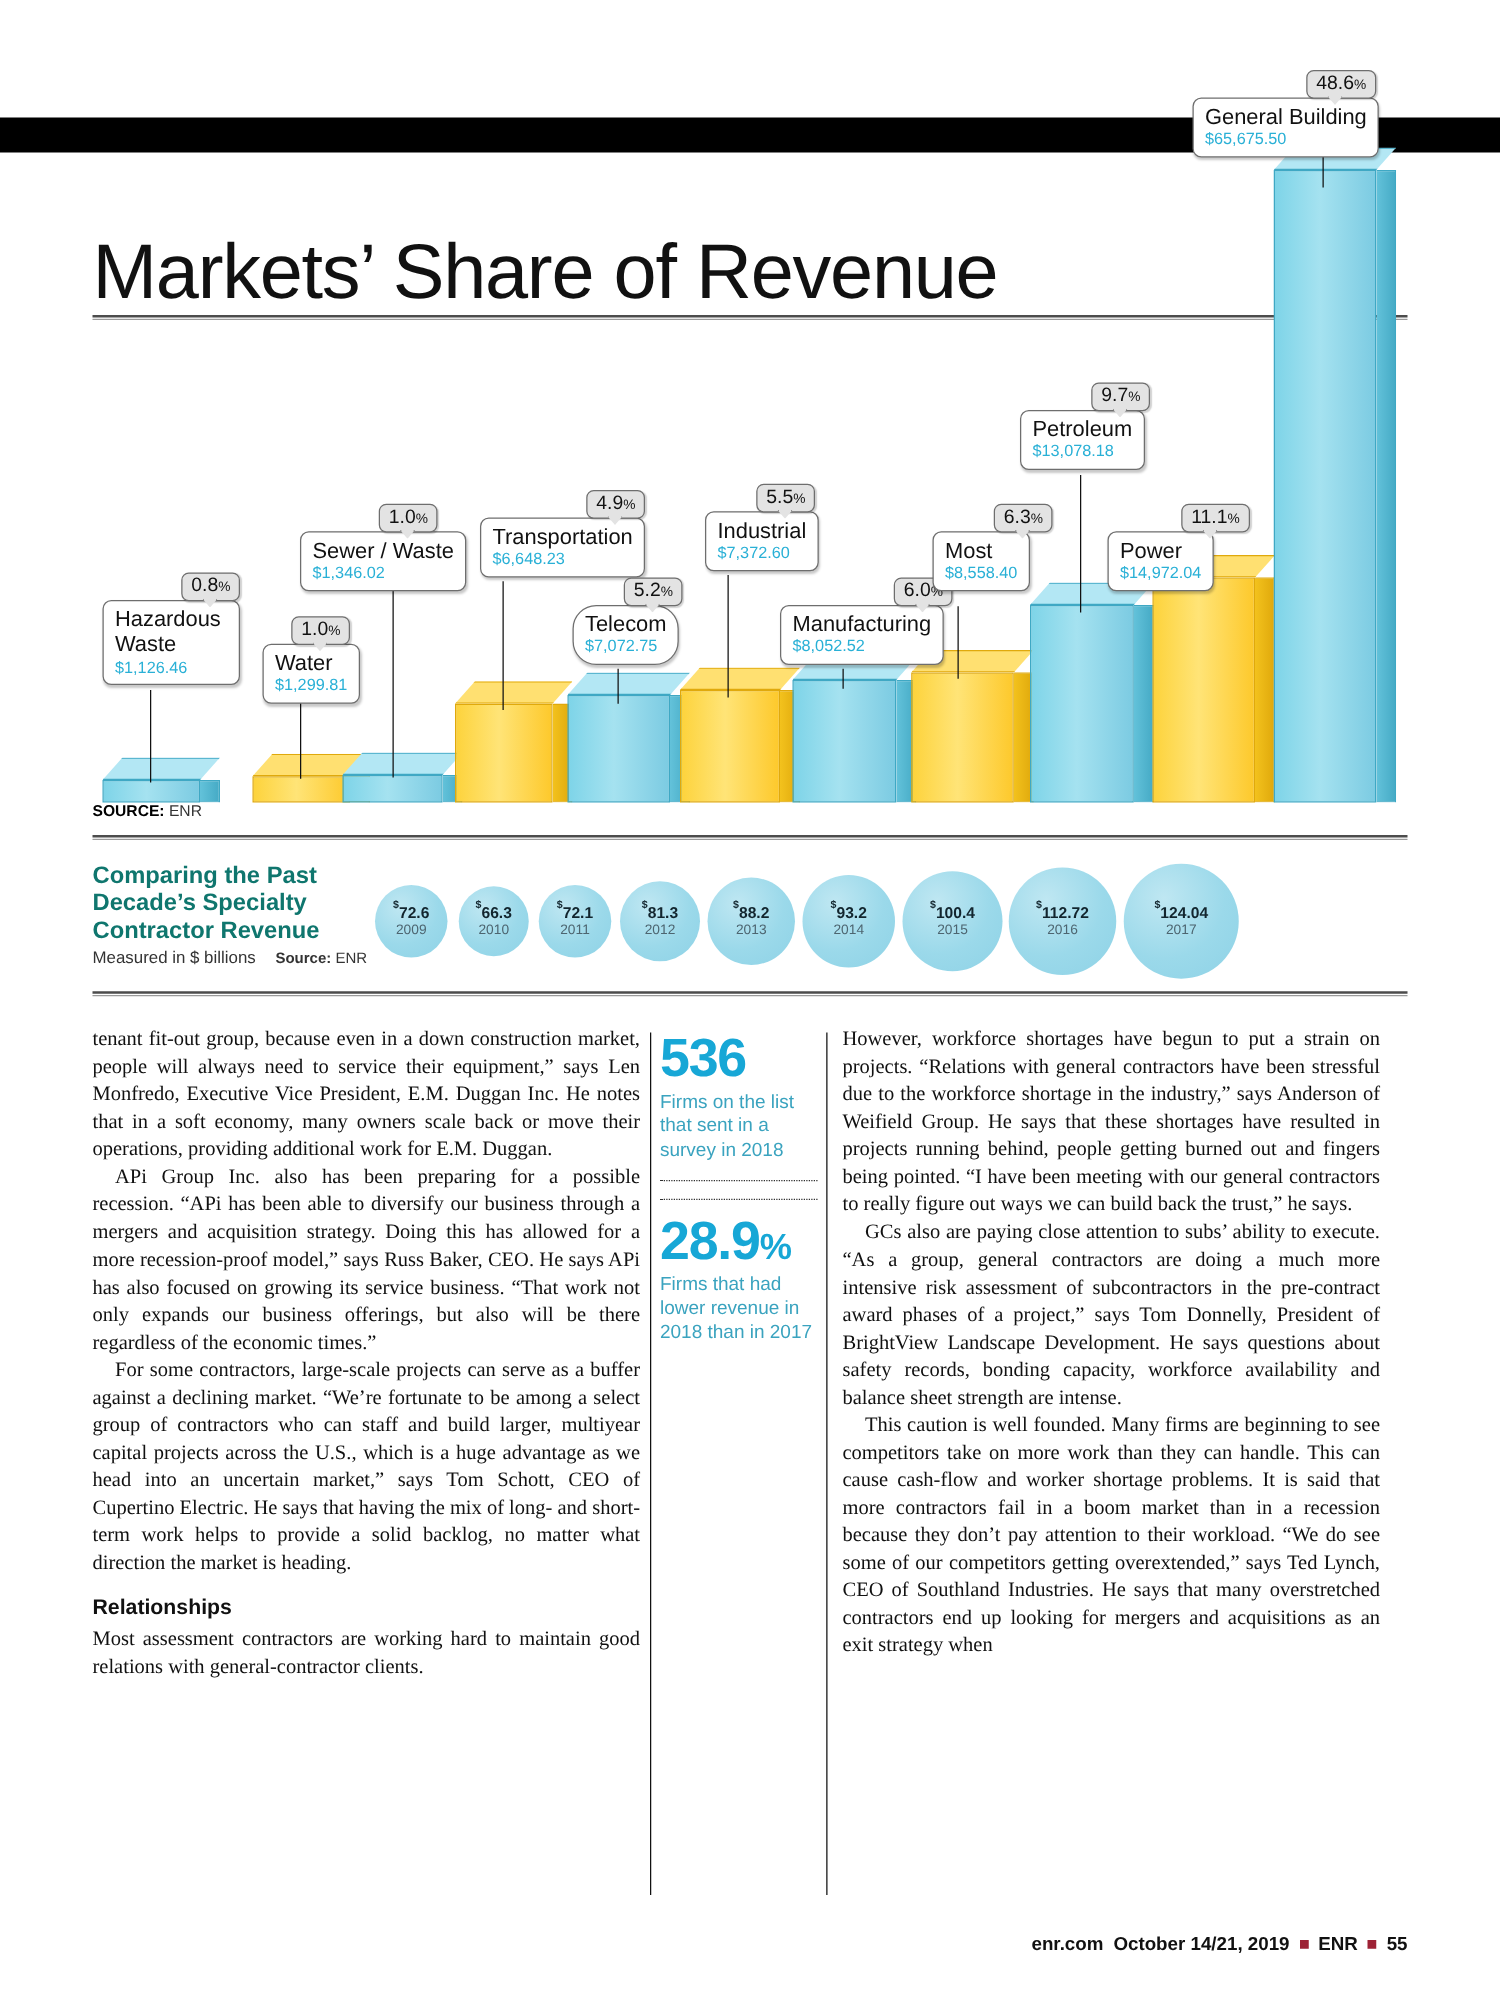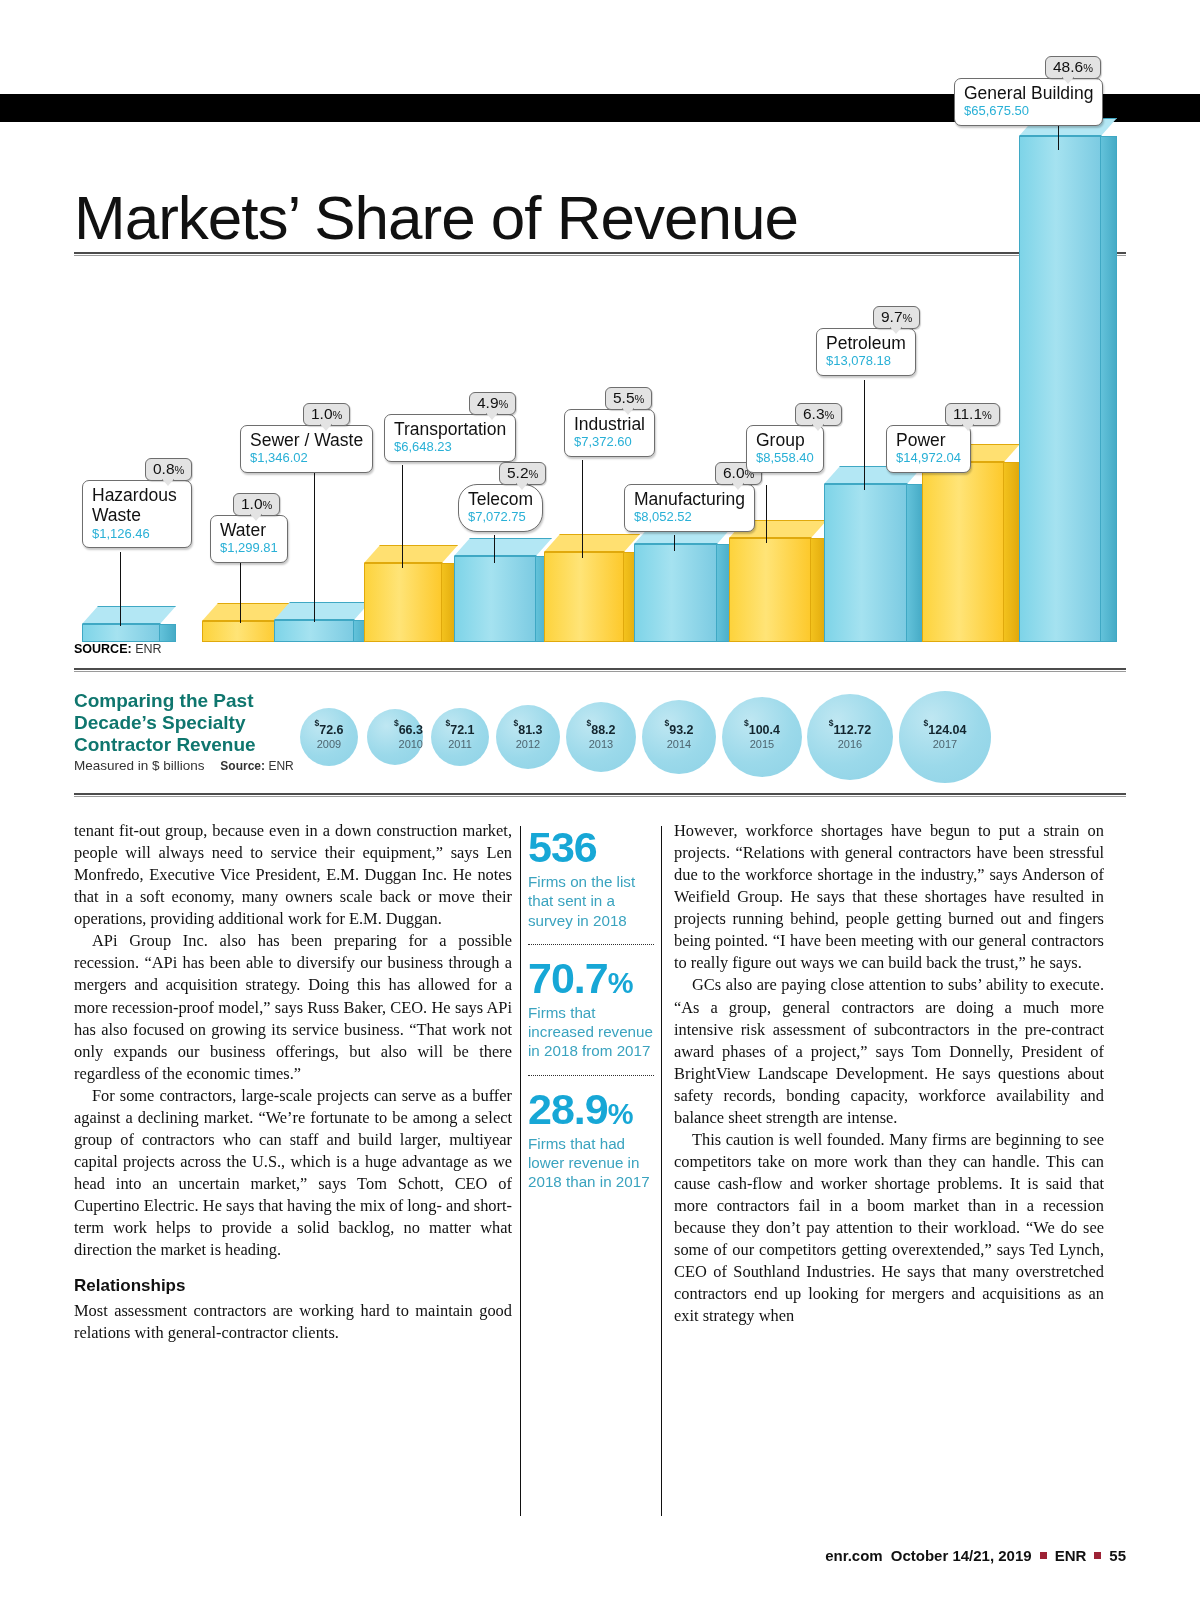--- a/index.html
+++ b/index.html
@@ -342,21 +342,21 @@
   </div>
 
   <div class="callout" style="left:550px; top:364px;">
     <span class="pct-chip" style="left:90px;"><span>6.0</span><span class="pct-sym">%</span></span>
     <span class="c-name">Manufacturing</span>
     <span class="c-val">$8,052.52</span>
   </div>
 
   <div class="callout" style="left:672px; top:305px;">
     <span class="pct-chip" style="left:48px;"><span>6.3</span><span class="pct-sym">%</span></span>
-    <span class="c-name">Group</span>
+    <span class="c-name">Most</span>
     <span class="c-val">$8,558.40</span>
   </div>
 
   <div class="callout" style="left:742px; top:208px;">
     <span class="pct-chip" style="left:56px;"><span>9.7</span><span class="pct-sym">%</span></span>
     <span class="c-name">Petroleum</span>
     <span class="c-val">$13,078.18</span>
   </div>
 
   <div class="callout" style="left:812px; top:305px;">
@@ -383,21 +383,21 @@
   <div class="decade-title">Comparing the Past Decade’s Specialty Contractor Revenue</div>
   <div class="decade-sub">
     <span>Measured in $ billions</span>
     <span class="src"><span style="font-weight:bold">Source:</span> <span>ENR</span></span>
   </div>
 
   <div class="circle" style="left:226px; top:20px; width:58px; height:58px;">
     <div class="cv"><sup>$</sup><span>72.6</span></div>
     <div class="cy">2009</div>
   </div>
-  <div class="circle" style="left:293px; top:21px; width:56px; height:56px;align-items:flex-end;">
+  <div class="circle" style="left:293px; top:21px; width:56px; height:56px;">
     <div class="cv"><sup>$</sup><span>66.3</span></div>
     <div class="cy">2010</div>
   </div>
   <div class="circle" style="left:357px; top:20px; width:58px; height:58px;">
     <div class="cv"><sup>$</sup><span>72.1</span></div>
     <div class="cy">2011</div>
   </div>
   <div class="circle" style="left:422px; top:17px; width:64px; height:64px;">
     <div class="cv"><sup>$</sup><span>81.3</span></div>
     <div class="cy">2012</div>
@@ -442,24 +442,20 @@
   <p>GCs also are paying close attention to subs’ ability to execute. “As a group, general contractors are doing a much more intensive risk assessment of subcontractors in the pre-contract award phases of a project,” says Tom Donnelly, President of BrightView Landscape Development. He says questions about safety records, bonding capacity, workforce availability and balance sheet strength are intense.</p>
   <p>This caution is well founded. Many firms are beginning to see competitors take on more work than they can handle. This can cause cash-flow and worker shortage problems. It is said that more contractors fail in a boom market than in a recession because they don’t pay attention to their workload. “We do see some of our competitors getting overextended,” says Ted Lynch, CEO of Southland Industries. He says that many overstretched contractors end up looking for mergers and acquisitions as an exit strategy when</p>
 </div>
 
 <div class="stats">
   <div>
     <div class="stat-num"><span>536</span><span class="u"></span></div>
     <div class="stat-cap">Firms on the list that sent in a survey in 2018</div>
   </div>
   <div class="stat-div"></div>
-  <div>
-    <div class="stat-num"><span>70.7</span><span class="u">%</span></div>
-    <div class="stat-cap">Firms that increased revenue in 2018 from 2017</div>
-  </div>
   <div class="stat-div"></div>
   <div>
     <div class="stat-num"><span>28.9</span><span class="u">%</span></div>
     <div class="stat-cap">Firms that had lower revenue in 2018 than in 2017</div>
   </div>
 </div>
 
 <div class="footer">
   <span>enr.com</span>
   <span class="date">October 14/21, 2019</span>

